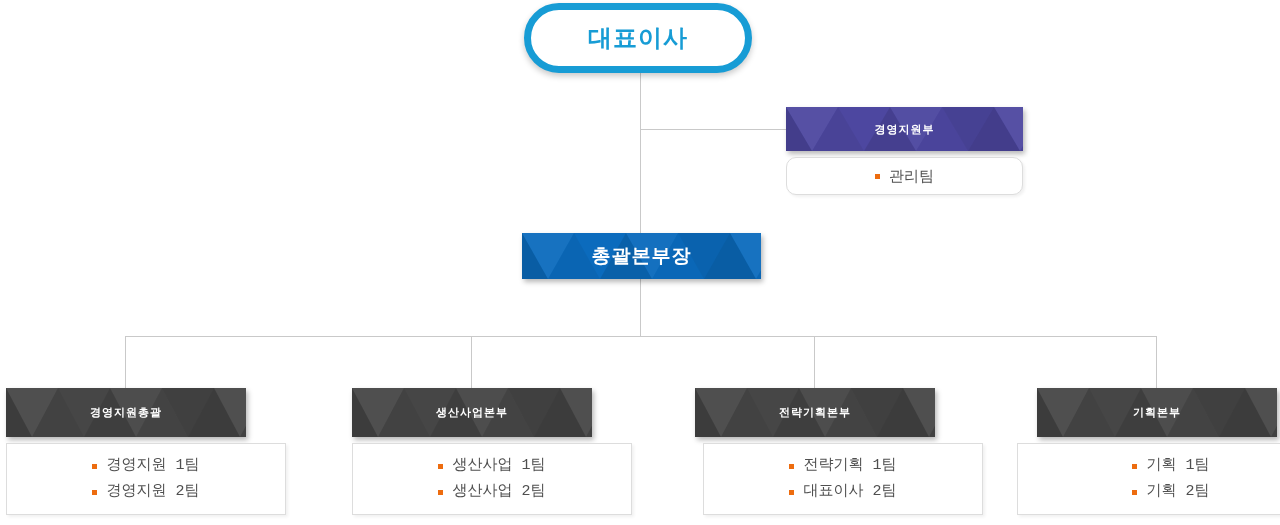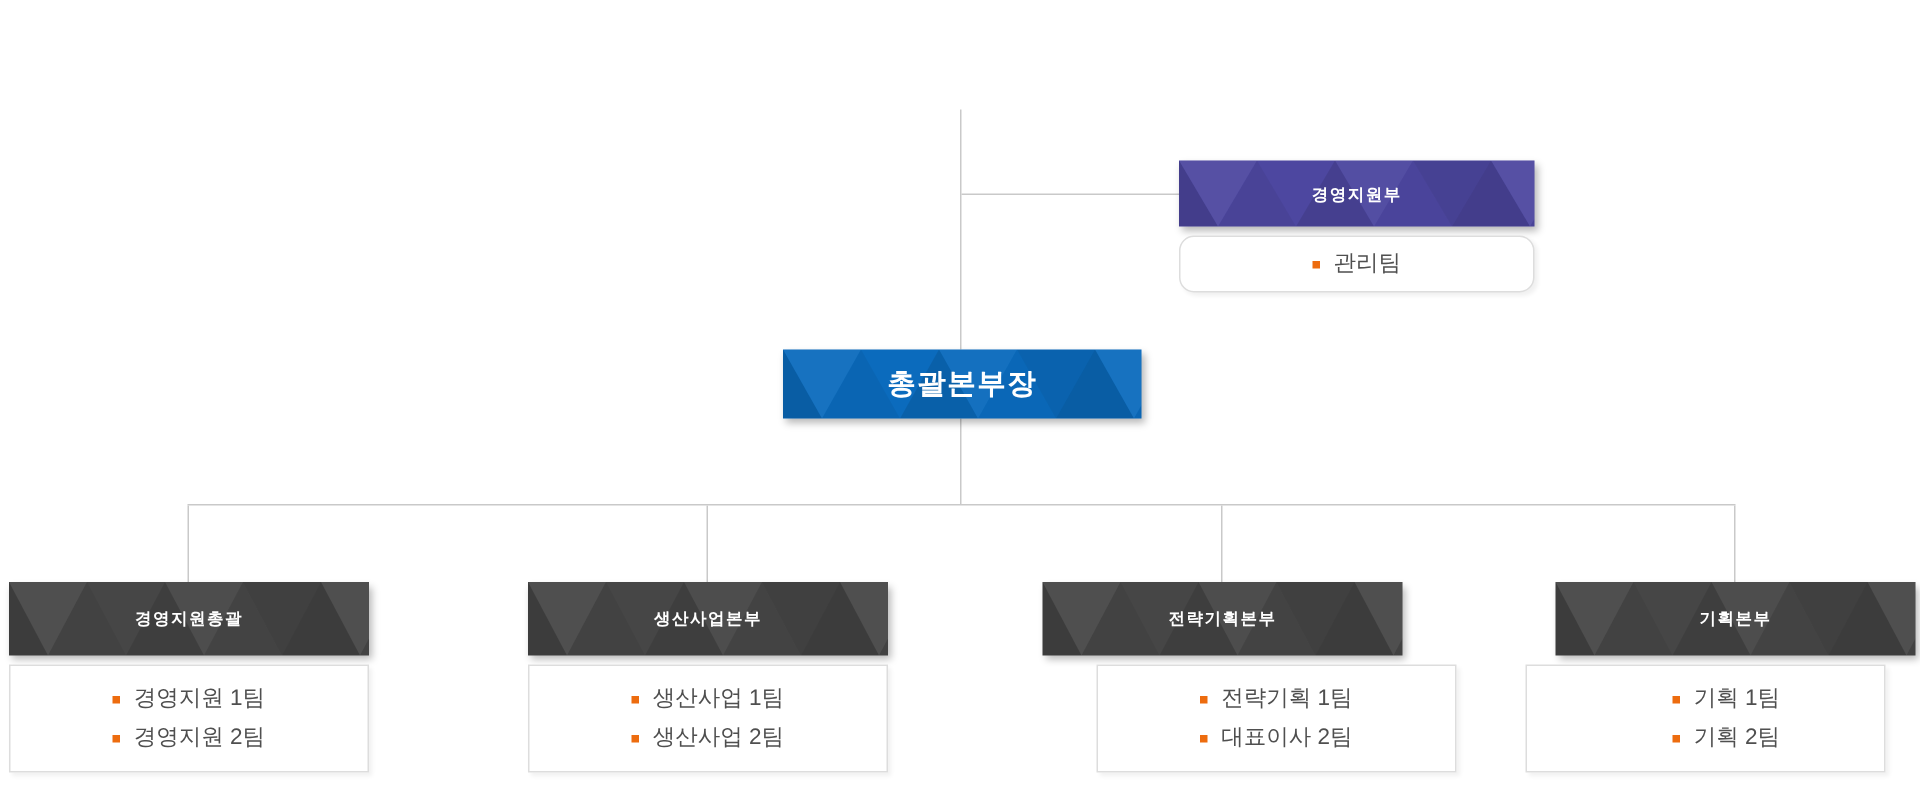--- a/index.html
+++ b/index.html
@@ -61,24 +61,24 @@
 
   .sub{
     position:absolute;
     box-sizing:border-box;
     background:#ffffff;
     border:1px solid var(--sub-border);
     box-shadow:2px 2px 3px rgba(0,0,0,0.06);
     display:flex;align-items:center;justify-content:center;
   }
   .sub.single{left:786px;top:157px;width:237px;height:38px;border-radius:10px;}
-  .sub.list{top:443px;width:240px;height:72px;}
+  .sub.list{top:443px;width:280px;height:72px;font-family:Liberation Mono, monospace;}
   .sub.d0{left:6px;}
   .sub.d1{left:352px;}
-  .sub.d2{left:731px;}
+  .sub.d2{left:703px;}
   .sub.d3{left:1017px;padding-left:28px;}
   .team-list{
     display:flex;flex-direction:column;justify-content:center;
     gap:10px;width:max-content;margin:0 auto;
   }
   .team-row{display:flex;align-items:center;gap:9px;}
   .team-row .bullet{
     width:5px;height:5px;background:var(--bullet);flex:0 0 auto;margin-top:1px;
   }
   .team-row .team-label{
@@ -92,20 +92,23 @@
 
   <div class="line v" style="left:640px;top:73px;height:160px"></div>
   <div class="line h" style="left:641px;top:129px;width:145px"></div>
   <div class="line v" style="left:640px;top:279px;height:57px"></div>
   <div class="line h" style="left:125px;top:336px;width:1032px"></div>
   <div class="line v" style="left:125px;top:337px;height:51px"></div>
   <div class="line v" style="left:471px;top:337px;height:51px"></div>
   <div class="line v" style="left:814px;top:337px;height:51px"></div>
   <div class="line v" style="left:1156px;top:337px;height:51px"></div>
 
+  <div class="pill">
+    <span>대표이사</span>
+  </div>
 
   <div class="hdr purple">
     <svg class="facet" viewBox="0 0 237 44" preserveAspectRatio="none">
         <polygon points="-26,44 0,0 26,44" fill="rgba(0,0,0,0.13)"></polygon>
         <polygon points="0,0 26,44 52,0" fill="rgba(255,255,255,0.05)"></polygon>
         <polygon points="26,44 52,0 78,44" fill="rgba(0,0,0,0.05)"></polygon>
         <polygon points="52,0 78,44 104,0" fill="rgba(0,0,0,0)"></polygon>
         <polygon points="78,44 104,0 130,44" fill="rgba(0,0,0,0.10)"></polygon>
         <polygon points="104,0 130,44 156,0" fill="rgba(255,255,255,0.04)"></polygon>
         <polygon points="130,44 156,0 182,44" fill="rgba(0,0,0,0.03)"></polygon>

